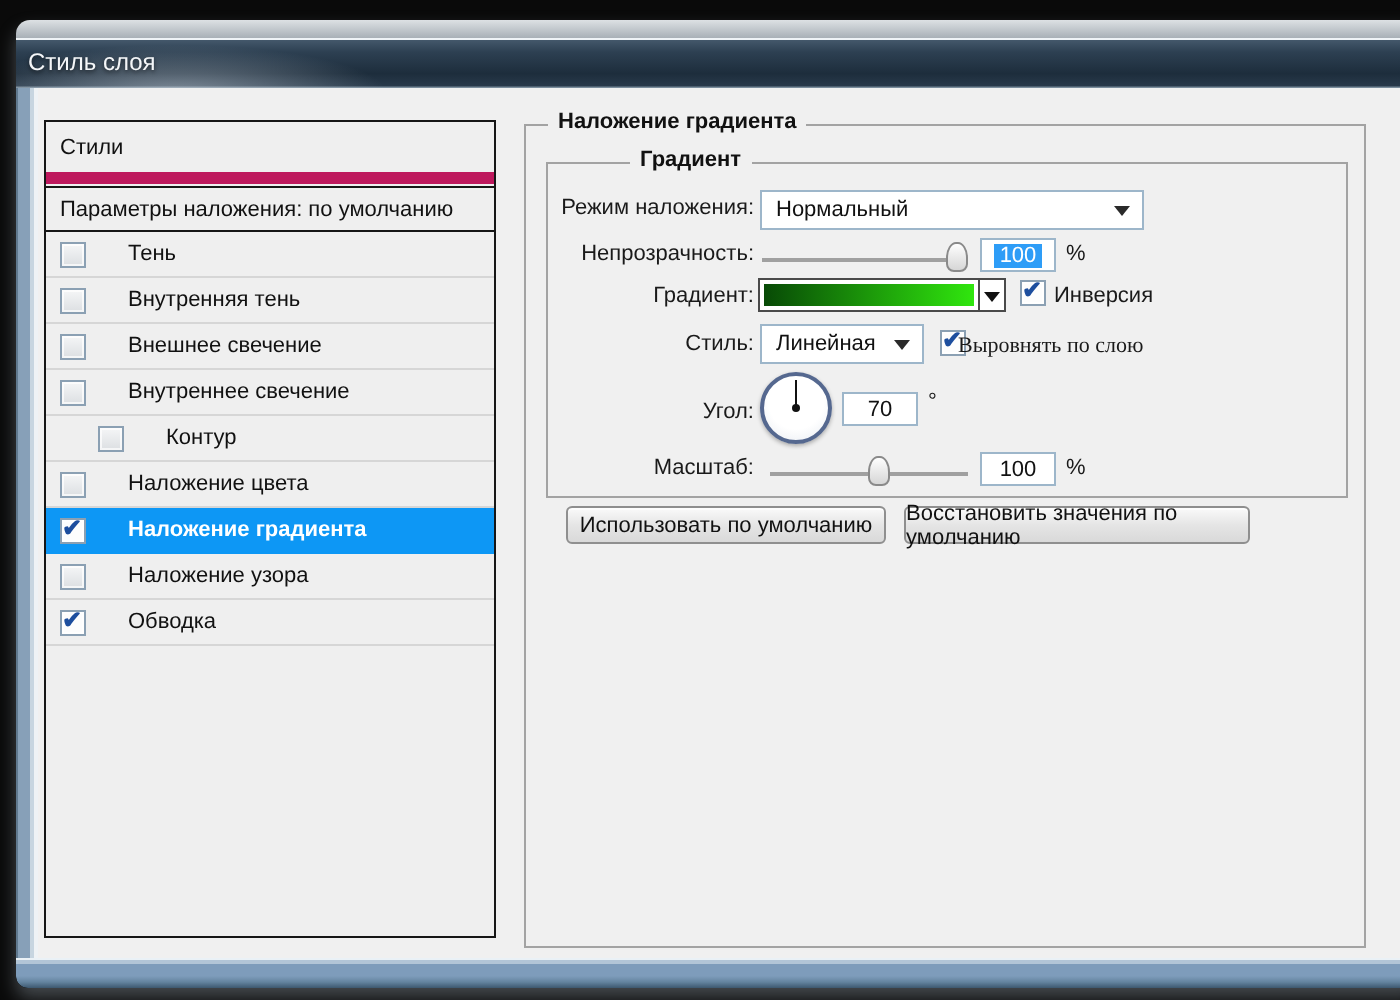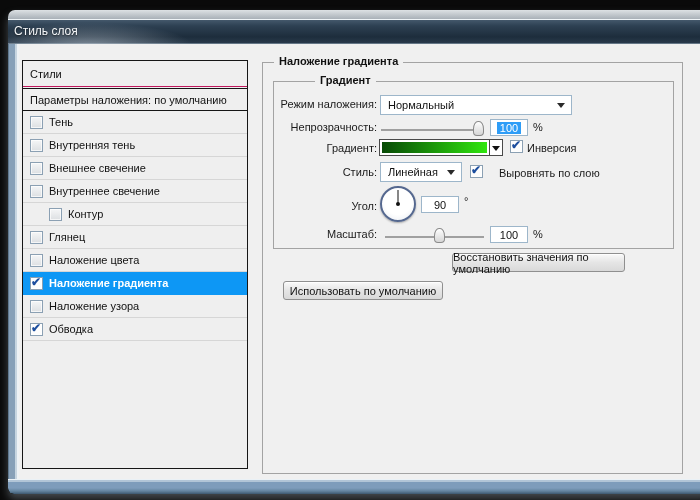--- a/index.html
+++ b/index.html
@@ -20,24 +20,24 @@
     text-shadow:0 1px 2px rgba(0,0,0,.6);}
   .frame-left{position:absolute;left:0;top:34px;bottom:15px;width:11px;
     background:linear-gradient(90deg,#60798f 0 1px,#87a0b8 1px 7px,#c7d5e0 7px 9px,#eef2f5 9px);}
   .frame-bottom{position:absolute;left:0;right:0;bottom:0;height:15px;border-radius:0 0 0 6px;
     background:linear-gradient(180deg,#eaf1f6 0 1px,#b2c5d7 1px 3px,#7e9cbb 3px 9px,#64849f 12px,#3d586f 15px);}
   .client{position:absolute;left:11px;right:0;top:34px;bottom:15px;background:#f0f0f0;}
 
   
   .sidebar{position:absolute;left:3px;top:16px;width:224px;height:407px;border:1px solid #161616;
     background:#efefef;font-size:11px;color:#111;}
-  .sb-h1{height:25px;display:flex;align-items:center;padding:0 7px;border-bottom:1px solid #be185d;}
+  .sb-h1{height:25px;display:flex;align-items:center;padding:0 7px;border-bottom:6px solid #be185d;}
   .sb-h2{height:21px;display:flex;align-items:center;padding:0 7px;margin-top:1px;
     border-top:1px solid #161616;border-bottom:1px solid #161616;}
-  .sb-row{height:22px;display:flex;align-items:center;gap:6px;padding-left:7px;border-bottom:1px solid #d6d6d6;}
+  .sb-row{height:22px;display:flex;align-items:center;gap:21px;padding-left:7px;border-bottom:1px solid #d6d6d6;}
   .sb-row.indent{padding-left:26px;}
   .sb-row.selected{color:#fff;font-weight:bold;border-bottom-color:transparent;}
   .sb-label{white-space:nowrap;}
 
   
   .cb{width:13px;height:13px;flex:none;border:1px solid #8ba0b3;position:relative;box-sizing:border-box;
     background:linear-gradient(180deg,#f5f6f7,#dcdfe2);box-shadow:inset 0 0 0 1px rgba(255,255,255,.7);}
   .cb.checked{background:#fdfdfd;}
   .cb.checked::after{content:"\2714";position:absolute;left:0px;top:-2px;font-size:12px;line-height:13px;
     font-weight:bold;color:var(--check-blue,#1d4e9e);}
@@ -120,24 +120,20 @@
             <div class="sb-row">
     <span class="cb"></span>
     <span class="sb-label">Внутреннее свечение</span>
   </div>
             <div class="sb-row indent">
     <span class="cb"></span>
     <span class="sb-label">Контур</span>
   </div>
             <div class="sb-row">
     <span class="cb"></span>
-    <span class="sb-label">Глянец</span>
-  </div>
-            <div class="sb-row">
-    <span class="cb"></span>
     <span class="sb-label">Наложение цвета</span>
   </div>
             <div class="sb-row selected" style="background: rgb(13, 151, 245);">
     <span class="cb checked"></span>
     <span class="sb-label">Наложение градиента</span>
   </div>
             <div class="sb-row">
     <span class="cb"></span>
     <span class="sb-label">Наложение узора</span>
   </div>
@@ -177,42 +173,42 @@
           </div>
           <span class="cb checked" style="position:absolute;left:236px;top:58px;"></span>
           <span class="cblabel" style="left:253px;top:60px;">Инверсия</span>
 
           <span class="flabel" style="top:84px;">Стиль:</span>
           <div class="dd" style="left:106px;top:80px;width:82px;height:20px;text-align:center;">
             <span>Линейная</span>
             <span class="arrow"></span>
           </div>
           <span class="cb checked" style="position:absolute;left:196px;top:83px;"></span>
-          <span class="cblabel" style="left:225px;top:85px;">Выровнять по слою</span>
+          <span class="cblabel" style="left:205px;top:85px;font-family:Liberation Serif, serif;">Выровнять по слою</span>
 
           <span class="flabel" style="top:118px;">Угол:</span>
           <div class="dial">
             <div class="dial-needle"></div>
             <div class="dial-dot"></div>
           </div>
           <div class="vbox" style="left:147px;top:114px;">
-            <span>90</span>
+            <span>70</span>
           </div>
           <span class="unit" style="left:190px;top:113px;">°</span>
 
           <span class="flabel" style="top:146px;">Масштаб:</span>
           <div class="track" style="left:111px;top:154px;width:99px;"></div>
           <div class="thumb" style="left:160px;top:146px;"></div>
           <div class="vbox" style="left:216px;top:144px;">
             <span>100</span>
           </div>
           <span class="unit" style="left:259px;top:146px;">%</span>
         </div>
 
-        <div class="pbtn" style="left:20px;top:190px;width:160px;margin-top:28px;">Использовать по умолчанию</div>
+        <div class="pbtn" style="left:20px;top:190px;width:160px;">Использовать по умолчанию</div>
         <div class="pbtn" style="left:189px;top:190px;width:173px;">Восстановить значения по умолчанию</div>
       </div>
 
     </div>
 
     <div class="frame-bottom"></div>
   </div>
 </div>
 
 </body></html>

